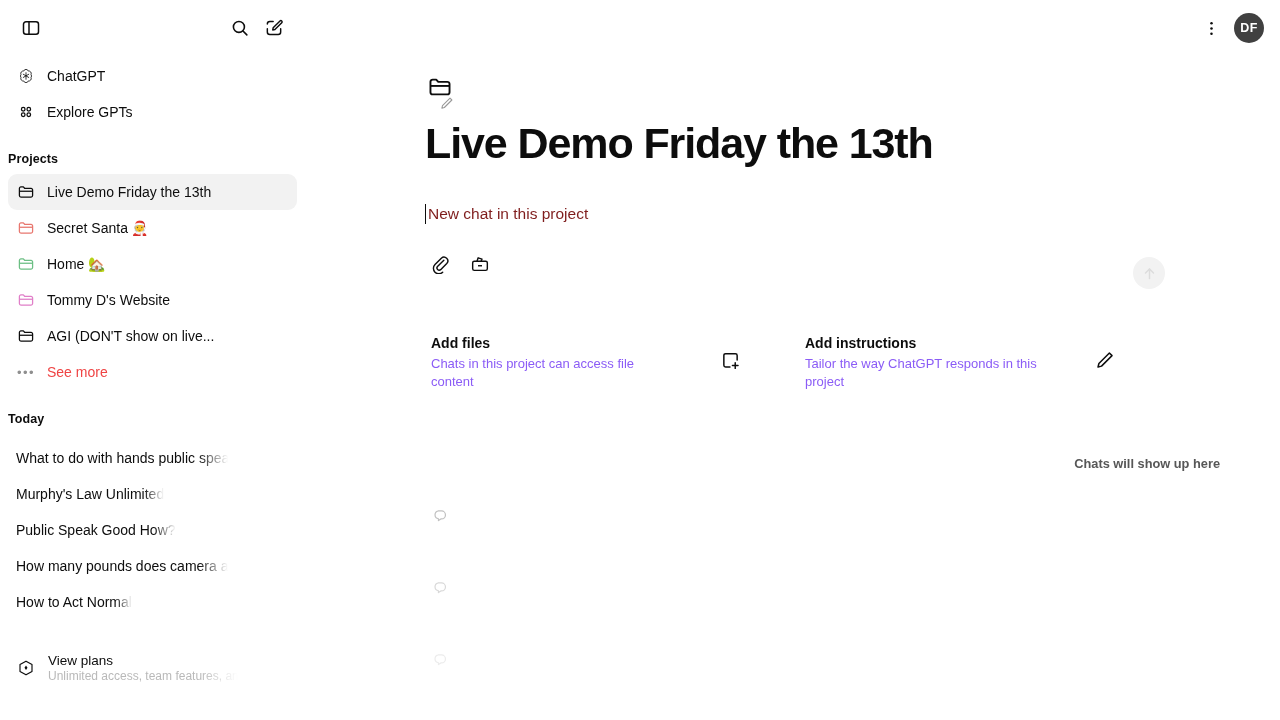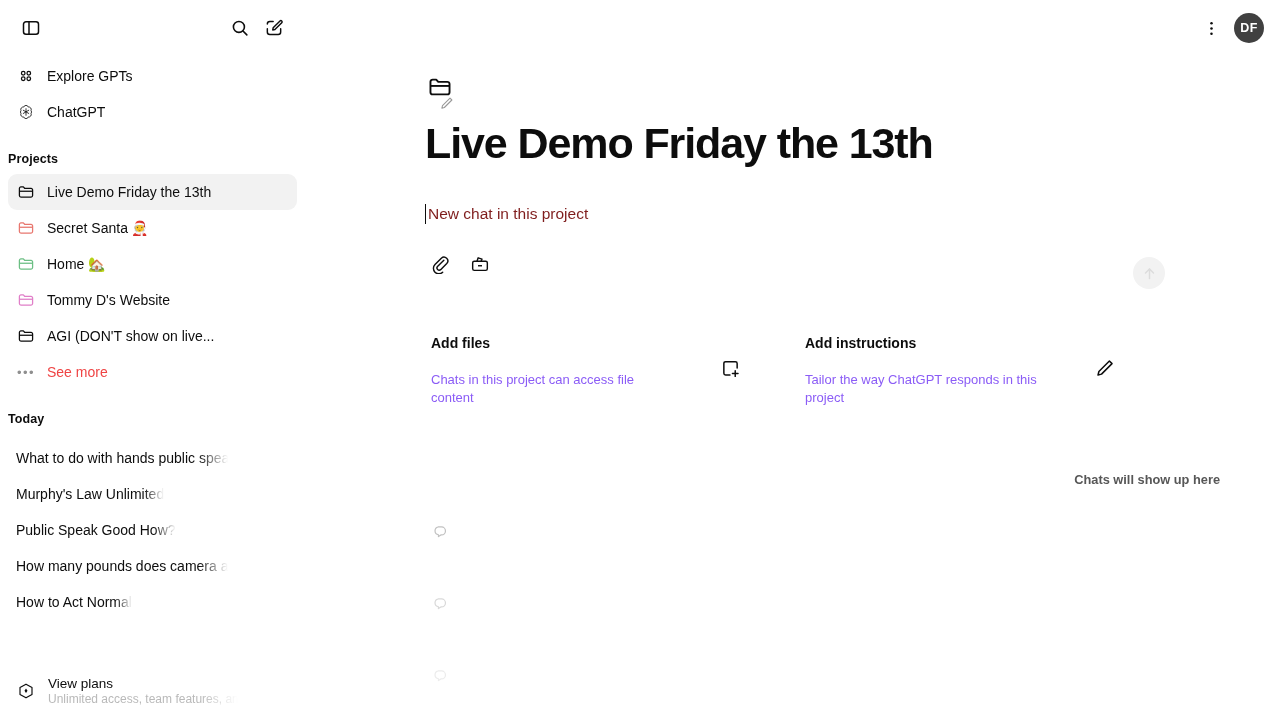--- a/index.html
+++ b/index.html
@@ -64,21 +64,21 @@
     display: flex; align-items: center; cursor: pointer;
   }
   .chat-title {
     font-size: 14px; color: #0d0d0d; white-space: nowrap;
     overflow: hidden; max-width: 212px;
     -webkit-mask-image: linear-gradient(to right, #000 86%, transparent 100%);
             mask-image: linear-gradient(to right, #000 86%, transparent 100%);
   }
 
   .sb-footer {
-    margin-top: auto; padding: 8px 8px 7px 8px;
+    margin-top: auto; padding: 8px 8px 30px 8px;
   }
   .plan-row {
     display: flex; align-items: center; gap: 12px;
     padding: 7px 8px; border-radius: 10px; cursor: pointer;
   }
   .plan-text { display: flex; flex-direction: column; gap: 1px; }
   .plan-title { font-size: 13.5px; color: #0d0d0d; font-weight: 500; }
   .plan-sub {
     font-size: 12px; color: #b9b9b9; white-space: nowrap;
     overflow: hidden; max-width: 190px;
@@ -140,21 +140,21 @@
     cursor: default;
   }
 
   .cards { display: flex; margin-top: 48px; gap: 0; }
   .card {
     display: flex; align-items: center; justify-content: space-between;
     width: 330px; padding: 10px 14px 10px 6px;
     border-radius: 12px; cursor: pointer; gap: 16px;
   }
   .card + .card { margin-left: 44px; }
-  .card-txt { display: flex; flex-direction: column; gap: 20px; }
+  .card-txt { display: flex; flex-direction: column; gap: 4px; }
   .card-title { font-size: 14px; font-weight: bold; color: #0d0d0d; }
   .card-sub { font-size: 13px; color: #8b5cf6; line-height: 1.35; max-width: 232px; }
   .card-ico { color: #0d0d0d; flex: 0 0 auto; }
 
   .chats-empty { margin-top: 56px; text-align: right; }
   .chats-empty-label { font-size: 12.8px; font-weight: bold; color: #575757; }
   .ghost-list { margin-top: 34px; display: flex; flex-direction: column; gap: 50px; }
   .ghost-row { height: 22px; display: flex; align-items: center; padding-left: 7px; }
   .g1 { opacity: .42; } .g2 { opacity: .26; } .g3 { opacity: .13; }
 </style>
@@ -184,37 +184,37 @@
           <path d="M4 7.2a3 3 0 0 1 3-3h4"></path>
             <path d="M20 13v3.8a3 3 0 0 1-3 3H7a3 3 0 0 1-3-3V13"></path>
           <path d="M19.2 3.6 11 11.8l-.5 2.6 2.6-.5 8.2-8.2a1.45 1.45 0 0 0-2.1-2.1z"></path>
         </svg>
       </div>
     </div>
 
     <div class="sb-nav">
       <div class="nav-row">
         <span class="nav-ico">
+          <svg width="18" height="18" viewBox="0 0 24 24" fill="none" stroke="#0d0d0d" stroke-width="1.1">
+            <path d="M12 3.2a3.3 3.3 0 0 1 3.1 2.2 3.3 3.3 0 0 1 3.6 4.6 3.3 3.3 0 0 1 0 4 3.3 3.3 0 0 1-3.6 4.6A3.3 3.3 0 0 1 12 20.8a3.3 3.3 0 0 1-3.1-2.2 3.3 3.3 0 0 1-3.6-4.6 3.3 3.3 0 0 1 0-4 3.3 3.3 0 0 1 3.6-4.6A3.3 3.3 0 0 1 12 3.2z"></path>
+            <path d="M12 7.1v9.8M7.9 9.4l8.2 4.8M16.1 9.4l-8.2 4.8"></path>
+          </svg>
+        </span>
+        <span>ChatGPT</span>
+      </div>
+      <div class="nav-row">
+        <span class="nav-ico">
           <svg width="18" height="18" viewBox="0 0 24 24" fill="none" stroke="#0d0d0d" stroke-width="1.7">
             <circle cx="8.3" cy="8.3" r="2.4"></circle>
               <circle cx="15.7" cy="8.3" r="2.4"></circle>
             <circle cx="8.3" cy="15.7" r="2.4"></circle>
               <circle cx="15.7" cy="15.7" r="2.4"></circle>
           </svg>
         </span>
         <span>Explore GPTs</span>
-      </div>
-      <div class="nav-row">
-        <span class="nav-ico">
-          <svg width="18" height="18" viewBox="0 0 24 24" fill="none" stroke="#0d0d0d" stroke-width="1.1">
-            <path d="M12 3.2a3.3 3.3 0 0 1 3.1 2.2 3.3 3.3 0 0 1 3.6 4.6 3.3 3.3 0 0 1 0 4 3.3 3.3 0 0 1-3.6 4.6A3.3 3.3 0 0 1 12 20.8a3.3 3.3 0 0 1-3.1-2.2 3.3 3.3 0 0 1-3.6-4.6 3.3 3.3 0 0 1 0-4 3.3 3.3 0 0 1 3.6-4.6A3.3 3.3 0 0 1 12 3.2z"></path>
-            <path d="M12 7.1v9.8M7.9 9.4l8.2 4.8M16.1 9.4l-8.2 4.8"></path>
-          </svg>
-        </span>
-        <span>ChatGPT</span>
       </div>
     </div>
 
     <div class="sb-section-label">Projects</div>
 
     <div class="proj-list">
       <div class="proj-row active">
         <span class="nav-ico">
           <svg width="18" height="18" viewBox="0 0 24 24" fill="none" stroke="#0d0d0d" stroke-width="1.7" stroke-linejoin="round">
             <path d="M3.2 7.2a2 2 0 0 1 2-2h3.3l1.9 2.1h8.4a2 2 0 0 1 2 2v7.5a2 2 0 0 1-2 2H5.2a2 2 0 0 1-2-2z"></path>

